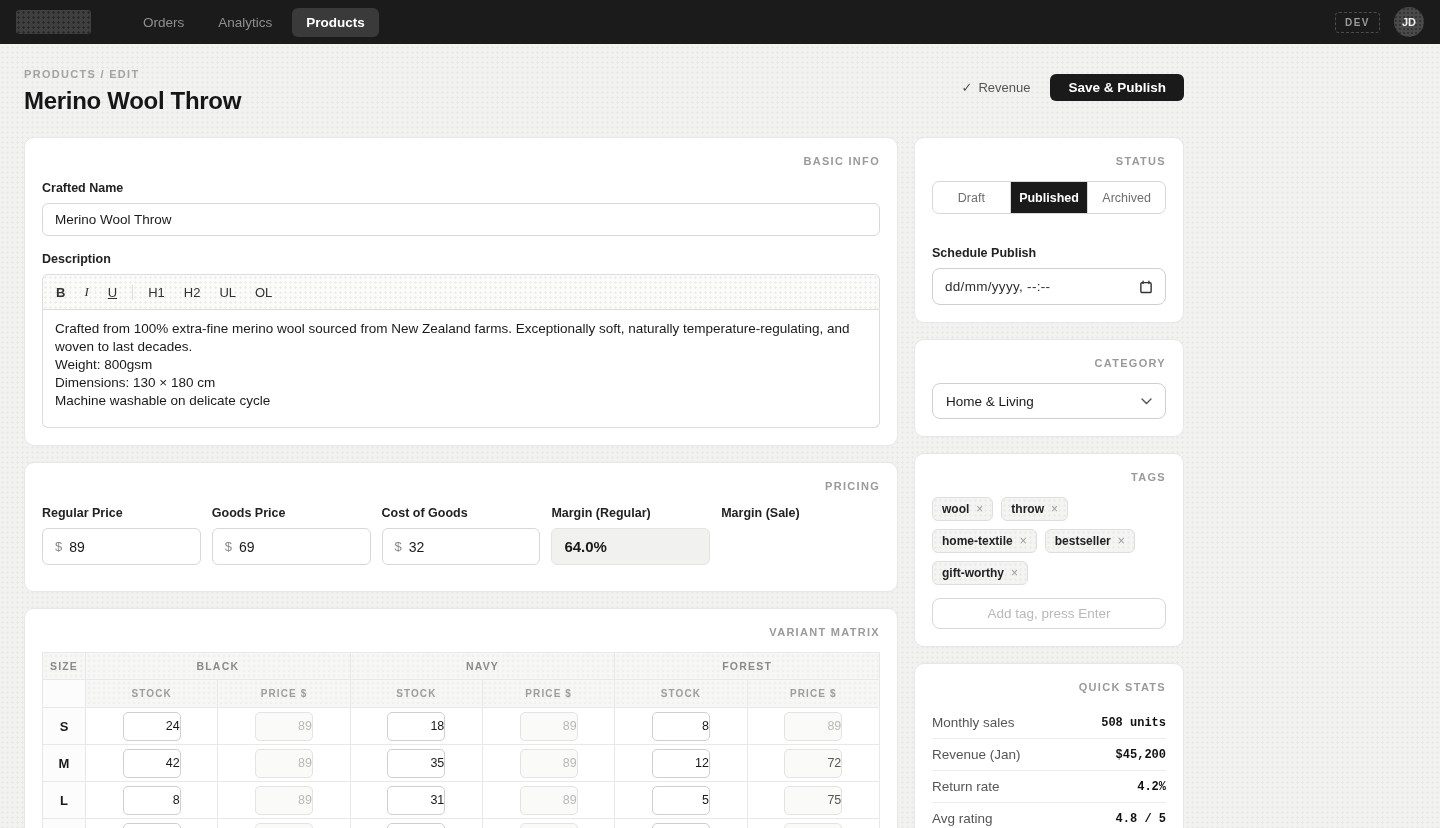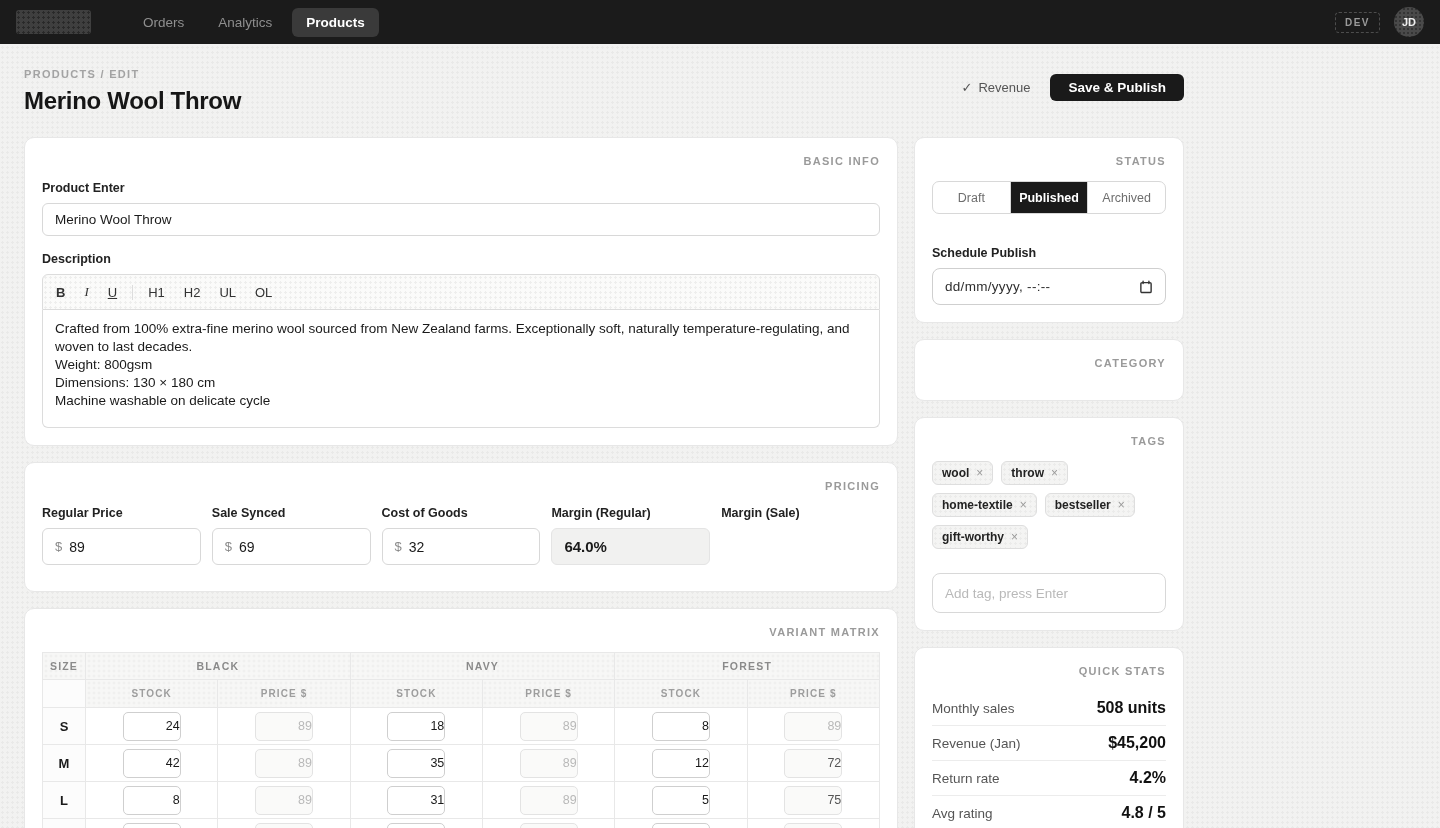--- a/index.html
+++ b/index.html
@@ -89,31 +89,31 @@
   .seg-btn.active { background:#1a1a1a; color:#fff; font-weight:bold; }
   .schedule-wrap { margin-top:32px; }
   .date-input { height:37px; border:1px solid #cfcfcf; border-radius:8px; display:flex; align-items:center;
     padding:0 12px; font-size:13.5px; color:#2f2f2f; letter-spacing:0.3px; background:#fff; cursor:text; }
   .date-input .cal { margin-left:auto; display:flex; }
 
   .select-box { height:36px; border:1px solid #cfcfcf; border-radius:8px; display:flex; align-items:center;
     padding:0 13px; font-size:13.5px; color:#1a1a1a; background:#fff; cursor:pointer; }
   .select-box .chev { margin-left:auto; display:flex; }
 
-  .chips { display:flex; flex-wrap:wrap; gap:8px; margin-bottom:24px; }
+  .chips { display:flex; flex-wrap:wrap; gap:8px; margin-bottom:13px; }
   .chip { display:inline-flex; align-items:center; gap:7px; background-color:#f4f4f3;
     background-image:radial-gradient(rgba(0,0,0,0.035) 1px, transparent 1.2px); background-size:5px 5px;
     border:1px solid #dedede; border-radius:6px; padding:4px 9px; font-size:12px; font-weight:bold; color:#222; }
   .chip .x { color:#9a9a9a; font-weight:normal; font-size:12px; cursor:pointer; }
-  .tag-input { height:40px; border-radius:8px; }
+  .tag-input { height:31px; border-radius:8px;text-align:center; }
 
   .qs-row { display:flex; justify-content:space-between; align-items:center; padding:8px 0; }
   .qs-row + .qs-row { border-top:1px solid #ececec; }
   .qs-label { font-size:13.5px; color:#555; }
-  .qs-value { font-size:16px; font-weight:bold; color:#111; }
+  .qs-value { font-size:12px; font-weight:bold; color:#111;font-family:Liberation Mono, monospace; }
 </style>
 </head>
 <body>
 
 <div class="topbar">
   <div class="logo-box"></div>
   <div class="main-nav">
       <div class="nav-item">Orders</div>
       <div class="nav-item">Analytics</div>
       <div class="nav-item active">Products</div>
@@ -138,21 +138,21 @@
       <button class="save-btn">Save &amp; Publish</button>
     </div>
   </div>
 
   <div class="main">
 
     <div>
 
       <div class="card">
         <div class="section-label">BASIC INFO</div>
-        <div class="field-label">Product Enter</div>
+        <div class="field-label">Crafted Name</div>
         <input class="text-input" type="text" style="margin-bottom: 16px;" value="Merino Wool Throw">
         <div class="field-label">Description</div>
         <div class="editor-toolbar dots" id="editor-toolbar">
             <button class="tb-btn tb-bold">B</button>
             <button class="tb-btn tb-italic">I</button>
             <button class="tb-btn tb-underline">U</button>
             <span class="tb-div"></span>
             <button class="tb-btn tb-heading-1">H1</button>
             <button class="tb-btn tb-heading-2">H2</button>
             <button class="tb-btn tb-unordered-list">UL</button>
@@ -168,21 +168,21 @@
         <div class="section-label">PRICING</div>
         <div class="pricing-grid" id="pricing-grid">
             <div class="p-field">
               <div class="field-label">Regular Price</div>
               <div class="p-box">
                 <span class="prefix">$</span>
                 <span>89</span>
               </div>
             </div>
             <div class="p-field">
-              <div class="field-label">Sale Synced</div>
+              <div class="field-label">Goods Price</div>
               <div class="p-box">
                 <span class="prefix">$</span>
                 <span>69</span>
               </div>
             </div>
             <div class="p-field">
               <div class="field-label">Cost of Goods</div>
               <div class="p-box">
                 <span class="prefix">$</span>
                 <span>32</span>
@@ -289,20 +289,28 @@
                 <path d="M7 2v4M17 2v4" stroke="#333" stroke-width="2.4" stroke-linecap="round"></path>
                 <rect x="3.2" y="4.5" width="17.6" height="17" rx="2" stroke="#333" stroke-width="2.4"></rect>
               </svg>
             </span>
           </div>
         </div>
       </div>
 
       <div class="card">
         <div class="section-label">CATEGORY</div>
+        <div class="select-box">
+          <span>Home &amp; Living</span>
+          <span class="chev">
+            <svg width="11" height="7" viewBox="0 0 11 7" fill="none">
+              <path d="M1 1l4.5 4.5L10 1" stroke="#555" stroke-width="1.4" stroke-linecap="round"></path>
+            </svg>
+          </span>
+        </div>
       </div>
 
       <div class="card">
         <div class="section-label">TAGS</div>
         <div class="chips" id="tag-chips">
             <span class="chip">
               <span>wool</span>
               <span class="x">×</span>
             </span>
             <span class="chip">

